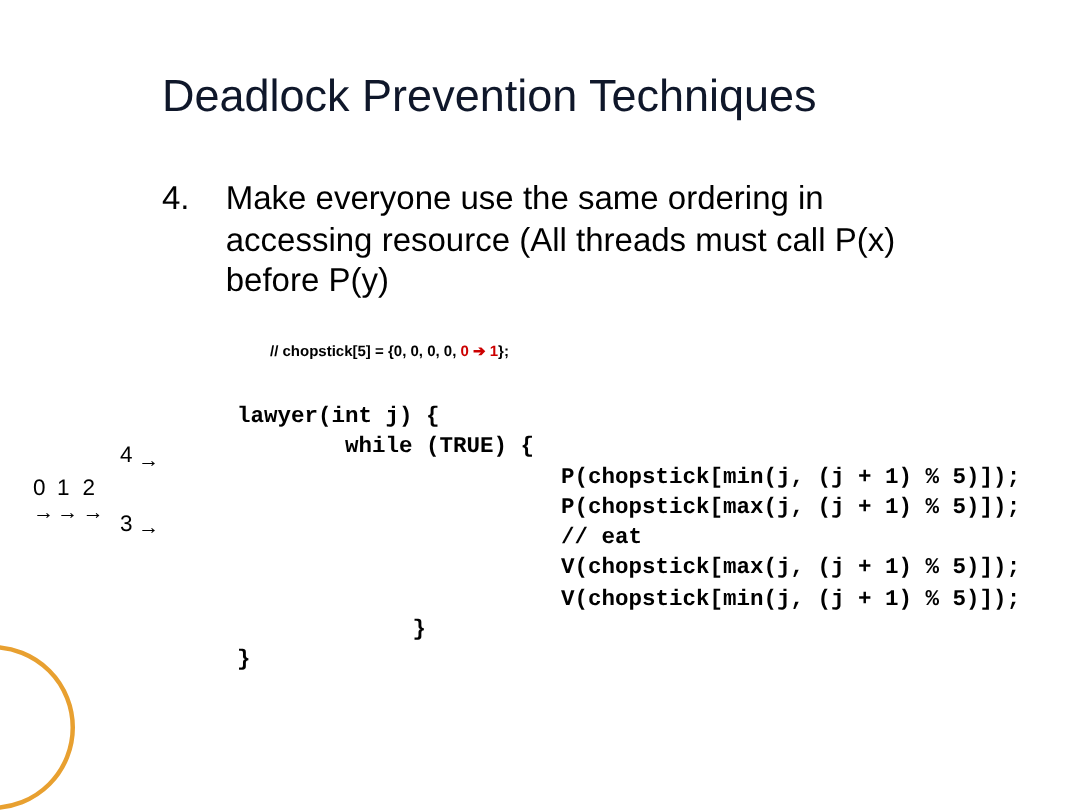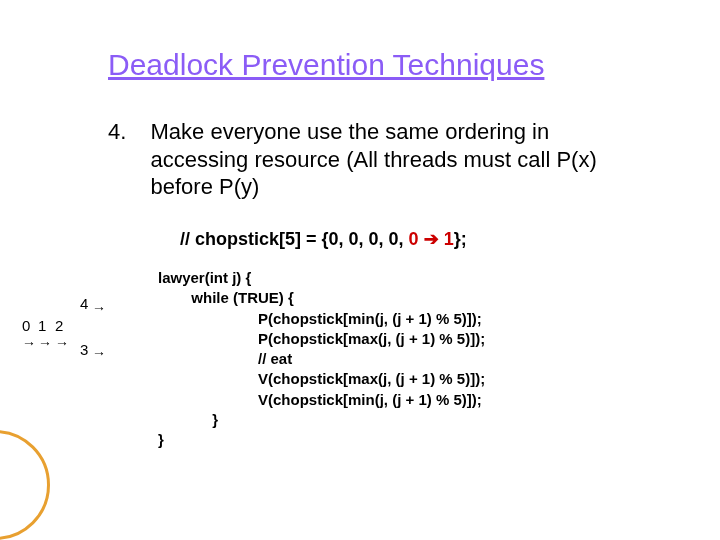--- a/index.html
+++ b/index.html
@@ -19,23 +19,22 @@
     height: 110px;
     border: 3px solid #e8a030;
     border-radius: 50%;
   }
   .title {
     position: absolute;
     left: 108px;
     top: 48px;
     font-size: 30px;
     font-weight: 400;
-    color: #8b5cf6;
+    color: #0f172a;
     font-family: Arial, sans-serif;
-    text-decoration: underline;
   }
   .bullet {
     position: absolute;
     left: 108px;
     top: 118px;
     width: 560px;
     font-size: 22px;
     line-height: 1.25;
     color: #000;
     font-family: Verdana, sans-serif;
@@ -47,39 +46,39 @@
   .bullet-text {
     display: inline-block;
     width: 500px;
     vertical-align: top;
     margin-left: 18px;
   }
   .comment {
     position: absolute;
     left: 180px;
     top: 228px;
-    font-size: 18px;
+    font-size: 10px;
     font-weight: 700;
     color: #000;
     font-family: Verdana, sans-serif;
   }
   .comment-hl { color: #cc0000; }
   .arrow-inline {
     display: inline-block;
     font-weight: 700;
     color: #cc0000;
   }
   .code {
     position: absolute;
     left: 158px;
     top: 268px;
     font-size: 15px;
     font-weight: 700;
     color: #000;
-    font-family: Liberation Sans, sans-serif;
+    font-family: Liberation Mono, monospace;
     white-space: pre;
     line-height: 1.35;
   }
   .diagram {
     position: absolute;
     left: 22px;
     top: 295px;
     width: 130px;
     height: 80px;
     font-size: 15px;

